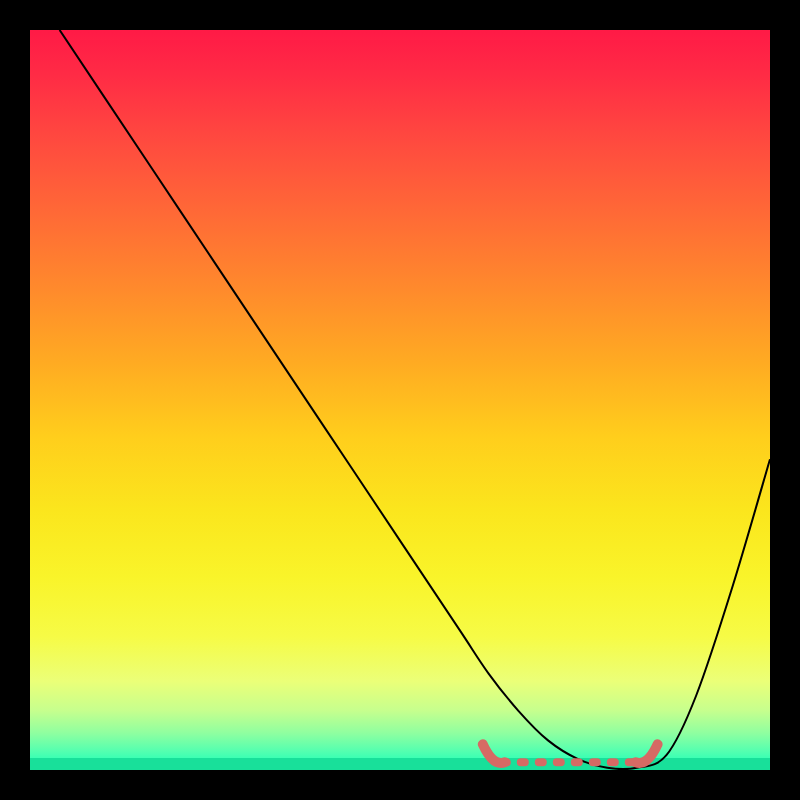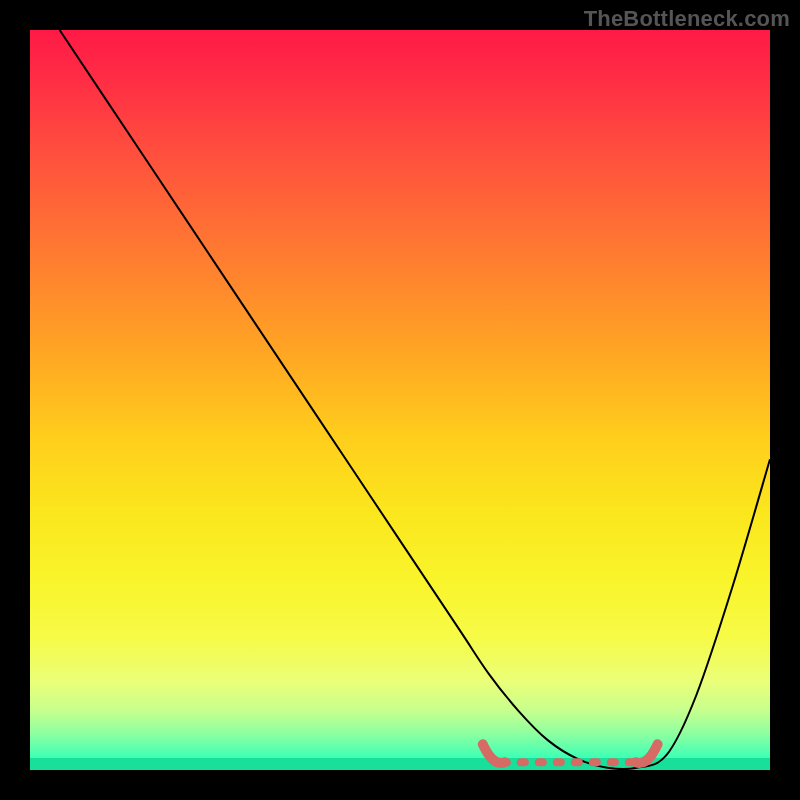--- a/index.html
+++ b/index.html
@@ -83,21 +83,20 @@
     fill: none;
     stroke: #d66a64;
     stroke-width: 10;
     stroke-linecap: round;
   }
 </style>
 </head>
 <body>
 
 <div class="frame">
-  <div class="watermark">TheBottleneck.com</div>
 
   <div class="plot-area">
     <div class="gradient"></div>
     <div class="green-strip"></div>
 
     <svg class="curve" viewBox="0 0 740 740" preserveAspectRatio="none">
       <path id="main-curve" class="curve-path" d="M 29.6 0.0 C 37.0 11.1, 54.3 37.0, 74.0 66.6 C 93.7 96.2, 123.3 140.6, 148.0 177.6 C 172.7 214.6, 197.3 251.6, 222.0 288.6 C 246.7 325.6, 271.3 362.6, 296.0 399.6 C 320.7 436.6, 347.8 477.3, 370.0 510.6 C 392.2 543.9, 414.4 577.2, 429.2 599.4 C 444.0 621.6, 448.9 630.2, 458.8 643.8 C 468.7 657.4, 478.5 669.7, 488.4 680.8 C 498.3 691.9, 508.1 702.4, 518.0 710.4 C 527.9 718.4, 537.7 724.3, 547.6 728.9 C 557.5 733.5, 567.3 736.3, 577.2 737.8 C 587.1 739.3, 596.9 739.9, 606.8 737.8 C 616.7 735.7, 626.5 737.2, 636.4 725.2 C 646.3 713.2, 654.9 694.4, 666.0 666.0 C 677.1 637.6, 690.7 594.5, 703.0 555.0 C 715.3 515.5, 733.8 450.2, 740.0 429.2"></path>
       <path id="min-dots" class="minimum-mark" d="M 472.8 732.3 L 607.6 732.3"></path>
       <path id="min-lobe-left" class="minimum-lobe" d="M 452.8 714.3 Q 462.8 736.3 474.8 732.3"></path>
       <path id="min-lobe-right" class="minimum-lobe" d="M 605.6 732.3 Q 617.6 736.3 627.6 714.3"></path>

